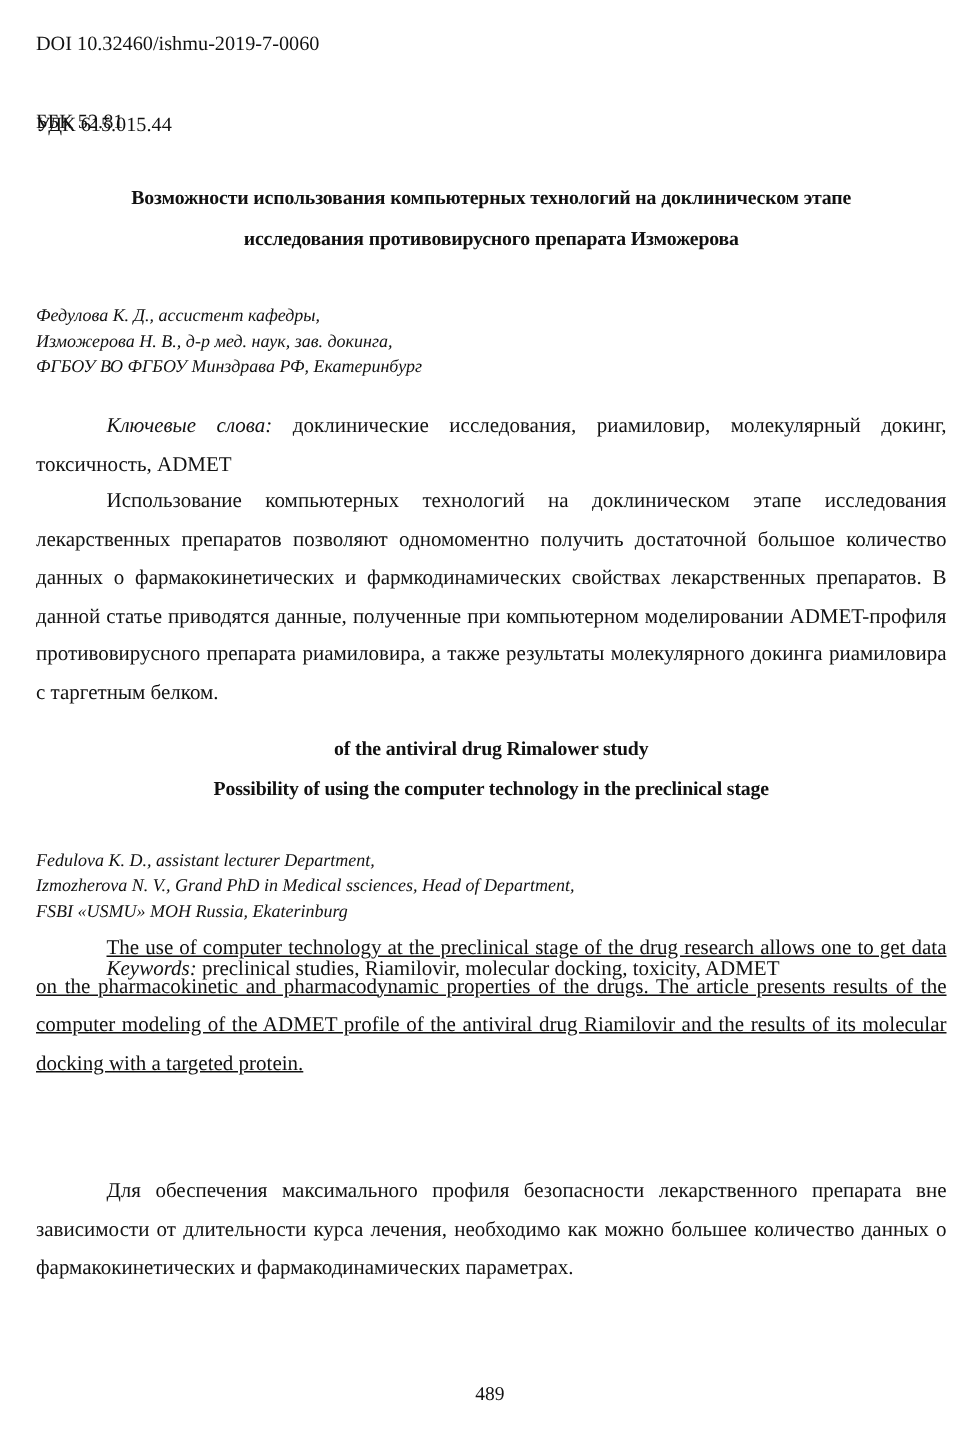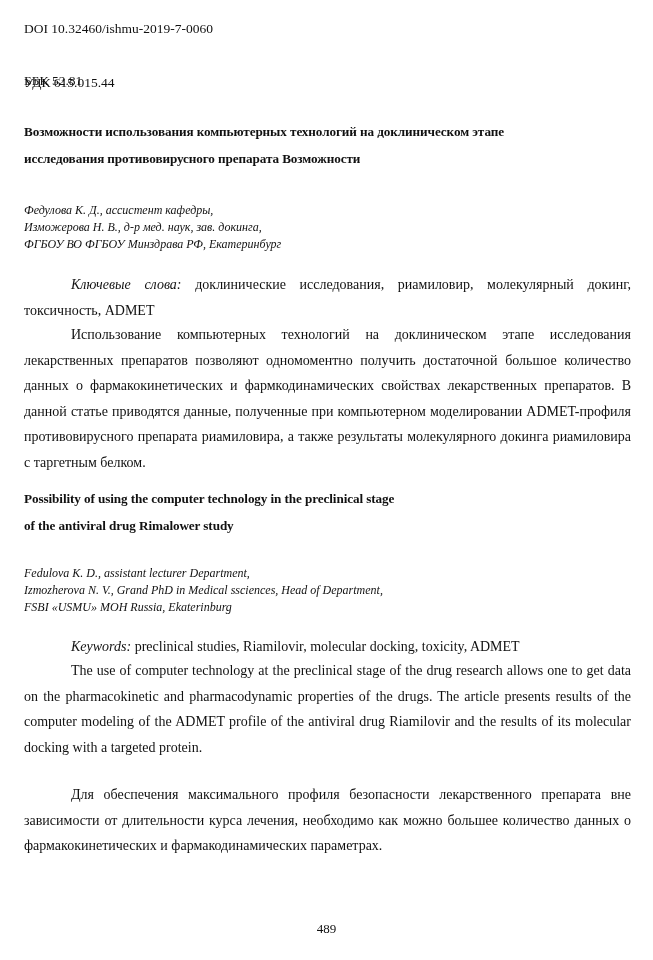--- a/index.html
+++ b/index.html
@@ -23,20 +23,21 @@
     .meta-line {
       position: absolute;
       left: 24px;
       font-size: 13.5px;
       line-height: 16px;
     }
     .title {
       position: absolute;
       left: 24px;
       width: 607px;
+      text-align: center;
       font-weight: bold;
       font-size: 13.2px;
       line-height: 27px;
       letter-spacing: -0.1px;
     }
     .authors {
       position: absolute;
       left: 24px;
       width: 600px;
       font-style: italic;
@@ -67,55 +68,55 @@
 <body>
 
 <div class="page">
 
   <div class="meta-line" style="top:21px;">DOI 10.32460/ishmu-2019-7-0060</div>
   <div class="meta-line" style="top:47px;margin-top:28px;">УДК 615.015.44</div>
   <div class="meta-line" style="top:73px;">ББК 52.81</div>
 
   <div class="title" style="top:118px;">
     <div>Возможности использования компьютерных технологий на доклиническом этапе</div>
-    <div>исследования противовирусного препарата Возможности</div>
+    <div>исследования противовирусного препарата Изможерова</div>
   </div>
 
   <div class="authors" style="top:202px;">
     <div>Федулова К. Д., ассистент кафедры,</div>
     <div>Изможерова Н. В., д-р мед. наук, зав. докинга,</div>
     <div>ФГБОУ ВО ФГБОУ Минздрава РФ, Екатеринбург</div>
   </div>
 
   <div class="para" style="top:272px;">
     <span class="indent"></span><span class="kw-label">Ключевые слова:</span>
     <span>доклинические исследования, риамиловир, молекулярный докинг, токсичность, ADMET</span>
   </div>
 
   <div class="para" style="top:322px;">
     <span class="indent"></span><span>Использование компьютерных технологий на доклиническом этапе исследования лекарственных препаратов позволяют одномоментно получить достаточной большое количество данных о фармакокинетических и фармкодинамических свойствах лекарственных препаратов. В данной статье приводятся данные, полученные при компьютерном моделировании ADMET-профиля противовирусного препарата риамиловира, а также результаты молекулярного докинга риамиловира с таргетным белком.</span>
   </div>
 
   <div class="title" style="top:485px;">
+    <div>of the antiviral drug Rimalower study</div>
     <div>Possibility of using the computer technology in the preclinical stage</div>
-    <div>of the antiviral drug Rimalower study</div>
   </div>
 
   <div class="authors" style="top:565px;">
     <div>Fedulova K. D., assistant lecturer Department,</div>
     <div>Izmozherova N. V., Grand PhD in Medical ssciences, Head of Department,</div>
     <div>FSBI «USMU» MOH Russia, Ekaterinburg</div>
   </div>
 
   <div class="para" style="top:634px;">
     <span class="indent"></span><span class="kw-label">Keywords:</span>
     <span>preclinical studies, Riamilovir, molecular docking, toxicity, ADMET</span>
   </div>
 
-  <div class="para" style="top:658px;">
+  <div class="para" style="top:620px;text-decoration:underline;">
     <span class="indent"></span><span>The use of computer technology at the preclinical stage of the drug research allows one to get data on the pharmacokinetic and pharmacodynamic properties of the drugs. The article presents results of the computer modeling of the ADMET profile of the antiviral drug Riamilovir and the results of its molecular docking with a targeted protein.</span>
   </div>
 
   <div class="para" style="top:782px;">
     <span class="indent"></span><span>Для обеспечения максимального профиля безопасности лекарственного препарата вне зависимости от длительности курса лечения, необходимо как можно большее количество данных о фармакокинетических и фармакодинамических параметрах.</span>
   </div>
 
   <div class="page-number">489</div>
 
 </div>

